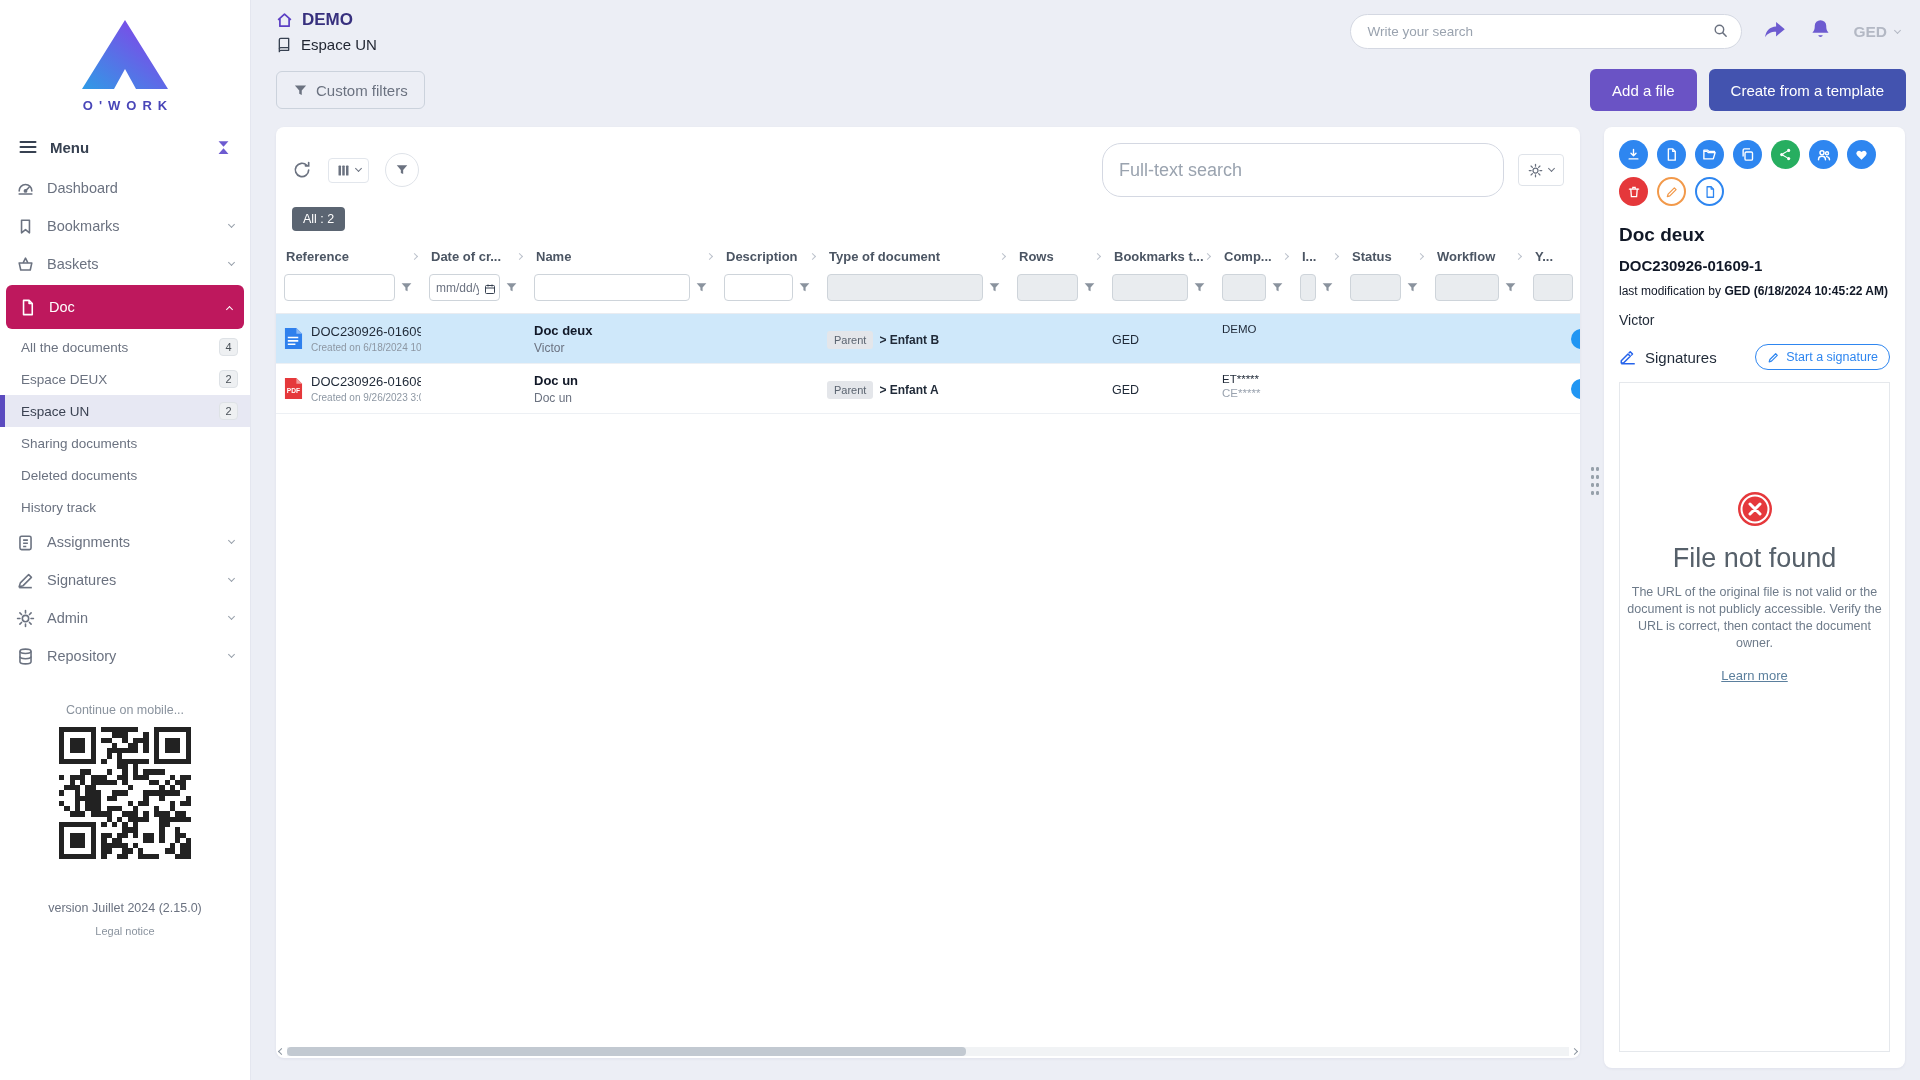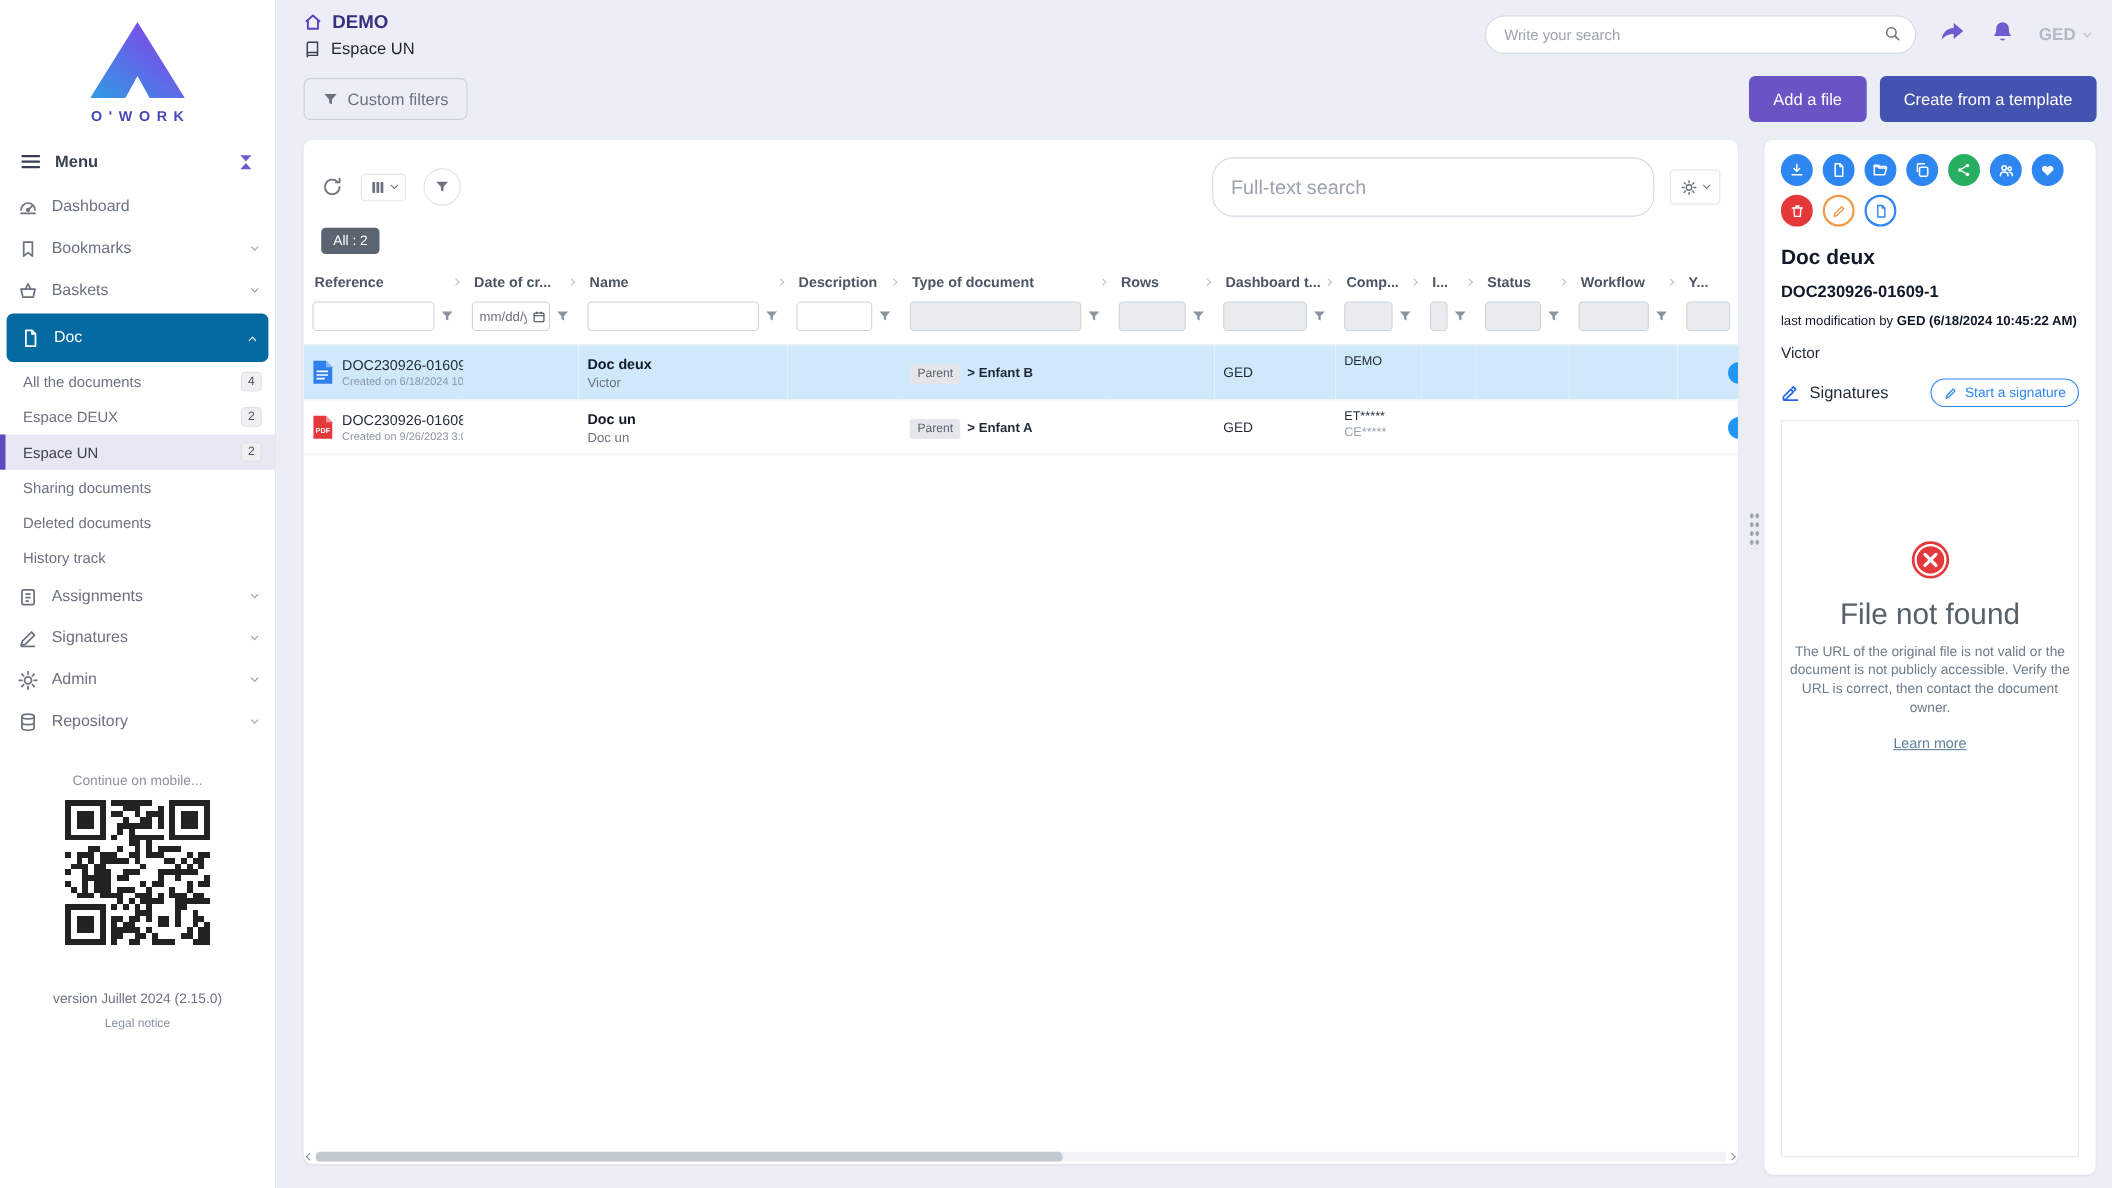--- a/index.html
+++ b/index.html
@@ -15,21 +15,21 @@
   .logo-text { margin-top:6px; font-size:13px; font-weight:bold; letter-spacing:6px; color:#4946b8; padding-left:6px; }
   .menu-head { display:flex; align-items:center; gap:12px; padding:22px 18px 12px; }
   .menu-label { font-weight:bold; font-size:15px; color:#374151; }
   .icon-btn { display:inline-flex; align-items:center; justify-content:center; cursor:pointer; }
   .collapse-wrap { margin-left:auto; color:#6d5bd0; }
 
   .nav-item { display:flex; align-items:center; gap:12px; height:38px; padding:0 16px;
     color:#6b7280; font-size:14.5px; cursor:pointer; }
   .nav-item .nicon { width:19px; height:19px; flex:none; color:#6b7280; }
   .nav-item .chev { margin-left:auto; color:#98a0ab; }
-  .nav-item.active { background:#0369a1; color:#fff; border-radius:6px; margin:2px 6px;
+  .nav-item.active { background:#be185d; color:#fff; border-radius:6px; margin:2px 6px;
     height:44px; padding:0 12px; font-weight:500; }
   .nav-item.active .nicon { color:#fff; }
   .nav-item.active .chev { color:#fff; }
 
   .chev { display:inline-block; width:7px; height:7px; border-right:2px solid currentColor;
     border-bottom:2px solid currentColor; }
   .chev.down { transform:rotate(45deg); margin-top:-3px; }
   .chev.up { transform:rotate(-135deg); margin-top:4px; }
   .chev.sm { width:5px; height:5px; border-width:1.5px; }
 
@@ -761,21 +761,21 @@
                 <col style="width:56px">
             </colgroup>
             <thead>
               <tr>
                 <th><span>Reference</span><span class="h-chev chev right sm"></span></th>
                 <th><span>Date of cr...</span><span class="h-chev chev right sm"></span></th>
                 <th><span>Name</span><span class="h-chev chev right sm"></span></th>
                 <th><span>Description</span><span class="h-chev chev right sm"></span></th>
                 <th><span>Type of document</span><span class="h-chev chev right sm"></span></th>
                 <th><span>Rows</span><span class="h-chev chev right sm"></span></th>
-                <th><span>Dashboard t...</span><span class="h-chev chev right sm"></span></th>
+                <th><span>Bookmarks t...</span><span class="h-chev chev right sm"></span></th>
                 <th><span>Comp...</span><span class="h-chev chev right sm"></span></th>
                 <th><span>I...</span><span class="h-chev chev right sm"></span></th>
                 <th><span>Status</span><span class="h-chev chev right sm"></span></th>
                 <th><span>Workflow</span><span class="h-chev chev right sm"></span></th>
                 <th><span>Y...</span></th>
               </tr>
               <tr class="filter-row">
                 <td>
                     <div class="f-wrap">
                       <input class="f-input" style="">

